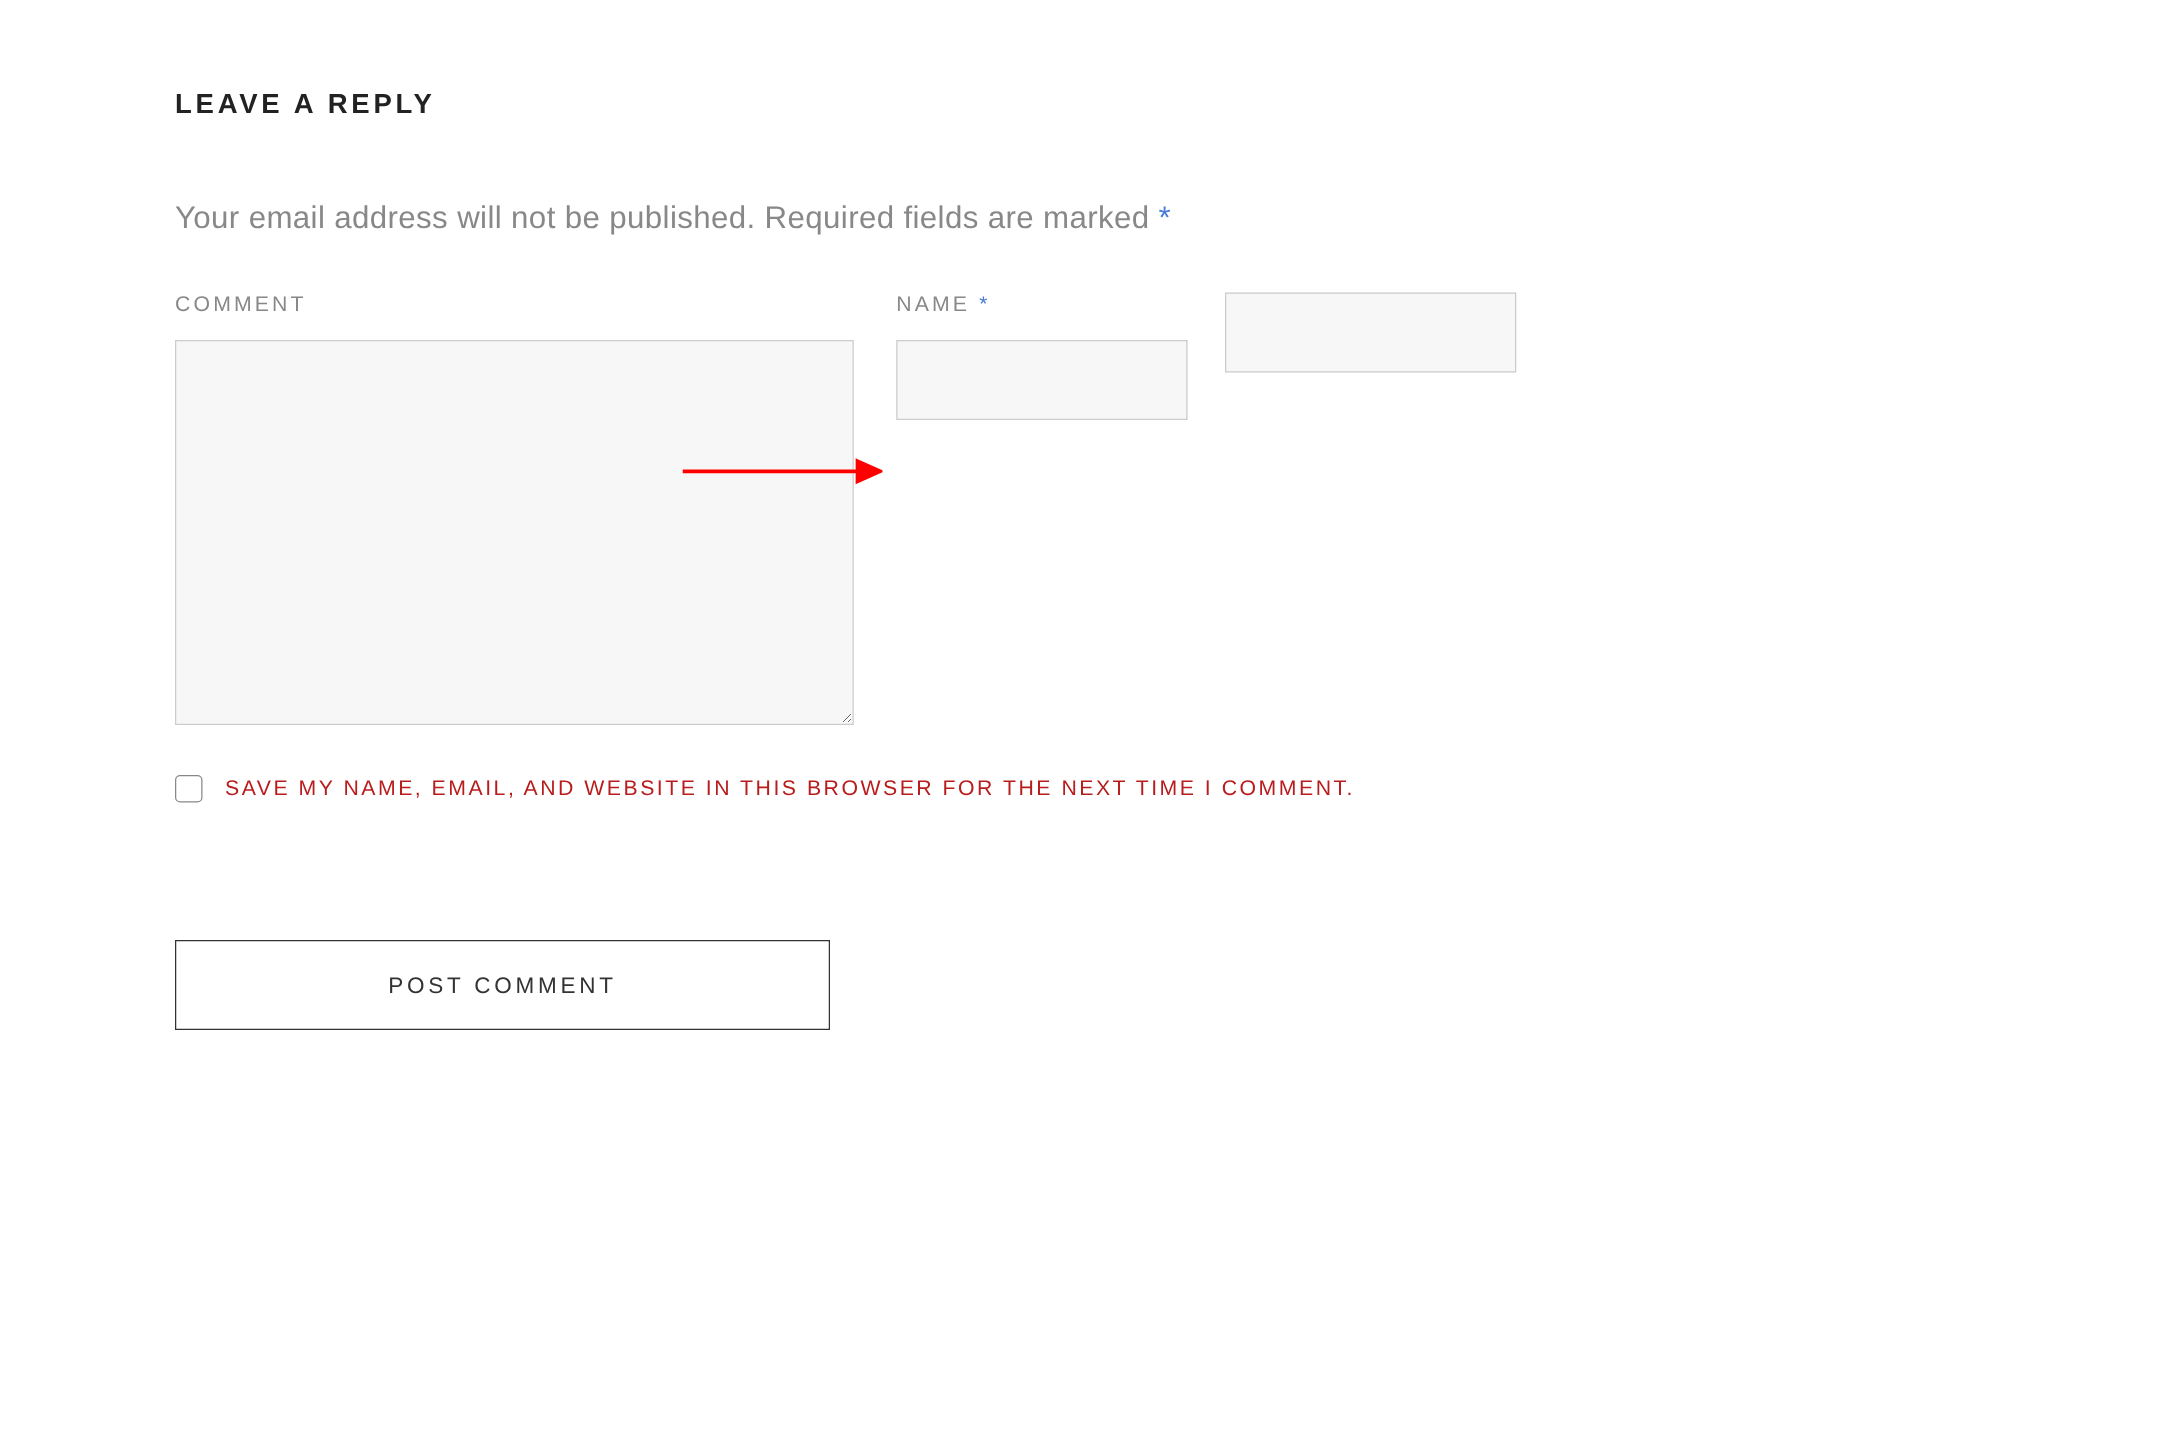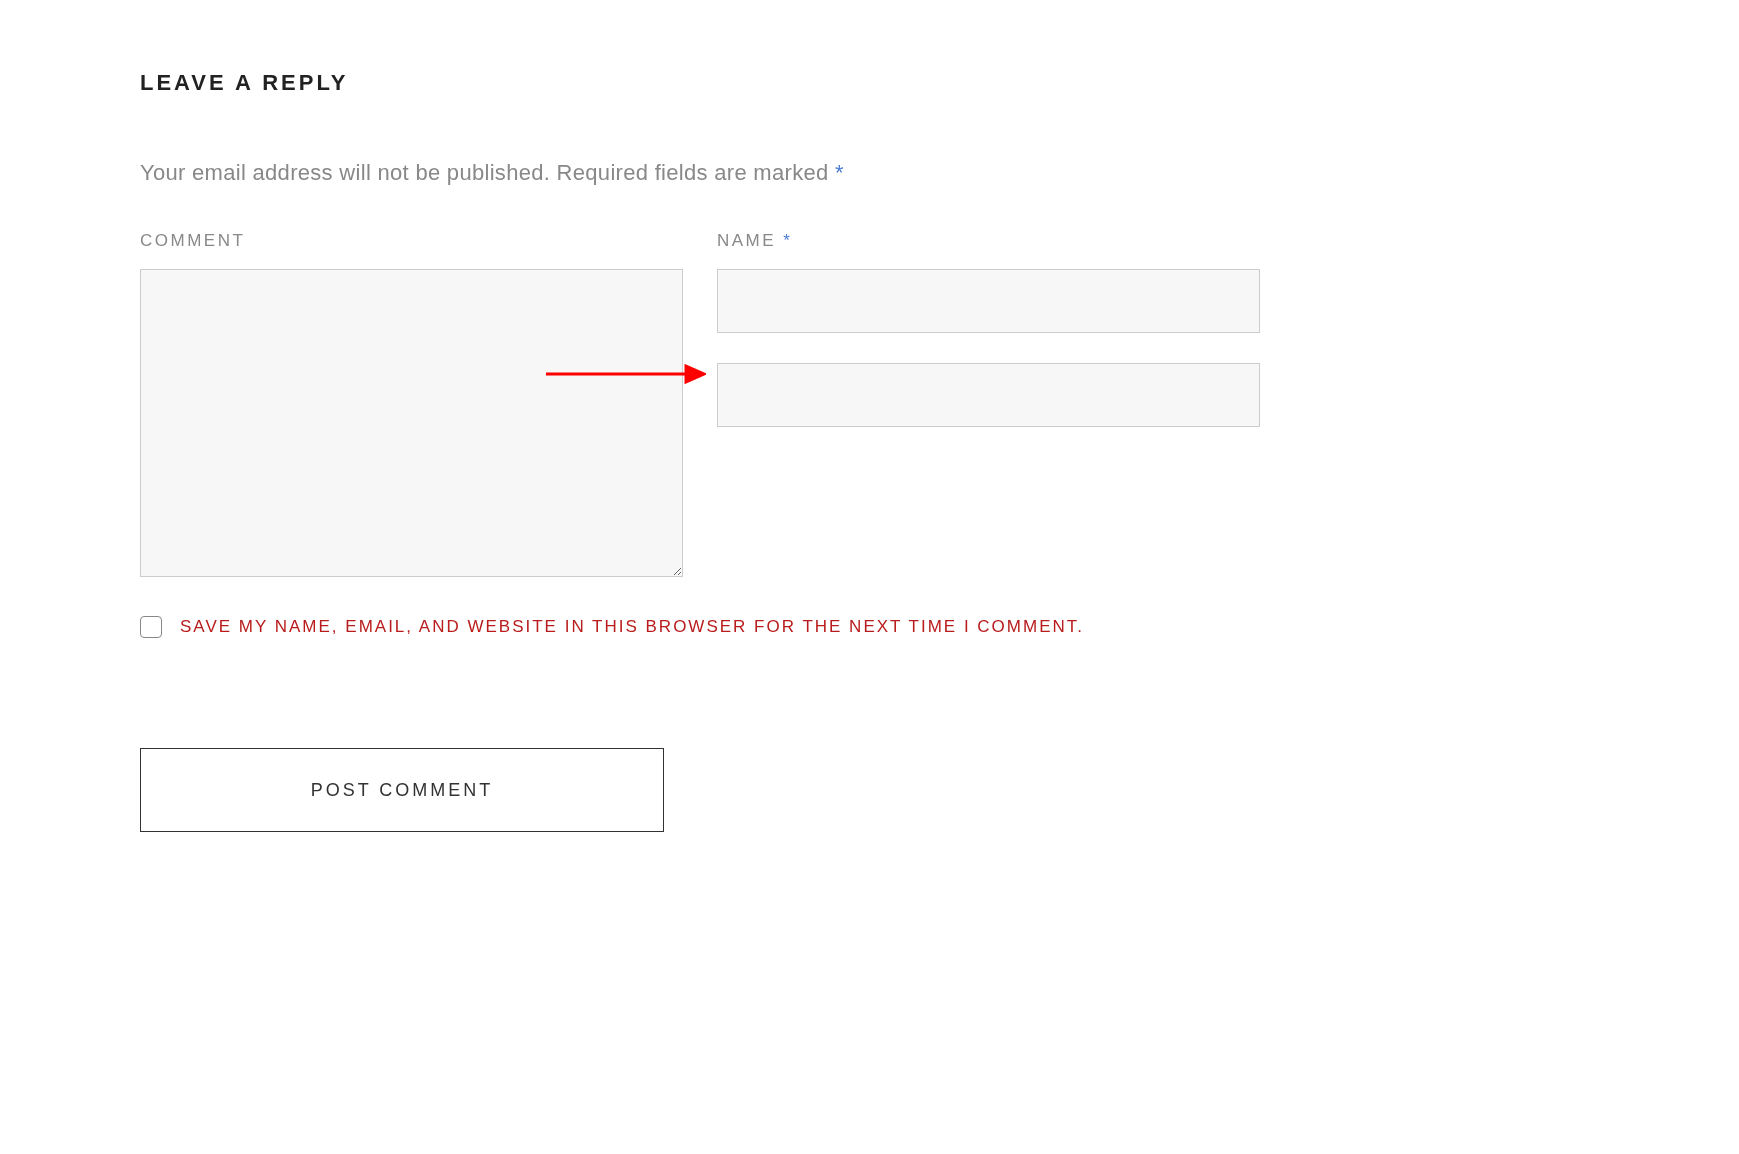--- a/index.html
+++ b/index.html
@@ -17,21 +17,21 @@
       max-width: 1120px;
     }
     .heading {
       font-size: 22px;
       font-weight: 700;
       letter-spacing: 3px;
       color: #222;
       margin-bottom: 64px;
     }
     .notice {
-      font-size: 22px;
+      font-size: 25px;
       color: #888;
       margin-bottom: 45px;
       letter-spacing: 0.3px;
     }
     .required-mark {
       color: #4a7dd6;
     }
     .fields-wrapper {
       display: flex;
       gap: 34px;
@@ -39,21 +39,21 @@
       position: relative;
     }
     .left-col {
       flex: 1;
       min-width: 0;
     }
     .right-col {
       flex: 1;
       min-width: 0;
       display: flex;
-      flex-direction: column;
+      flex-direction: row;
       gap: 30px;
     }
     .field-label {
       font-size: 17px;
       letter-spacing: 2.5px;
       color: #888;
       margin-bottom: 18px;
       display: block;
     }
     .comment-textarea {
@@ -96,21 +96,21 @@
       border-color: #4a7dd6;
     }
     .checkbox-label {
       font-size: 17px;
       letter-spacing: 2px;
       color: #b91c1c;
       cursor: pointer;
     }
     .submit-btn {
       width: 524px;
-      height: 84px;
+      height: 72px;
       border: 1.5px solid #333;
       background: #fff;
       font-size: 18px;
       letter-spacing: 3px;
       color: #333;
       cursor: pointer;
       font-family: inherit;
       margin-top: 50px;
       text-align: center;
     }

